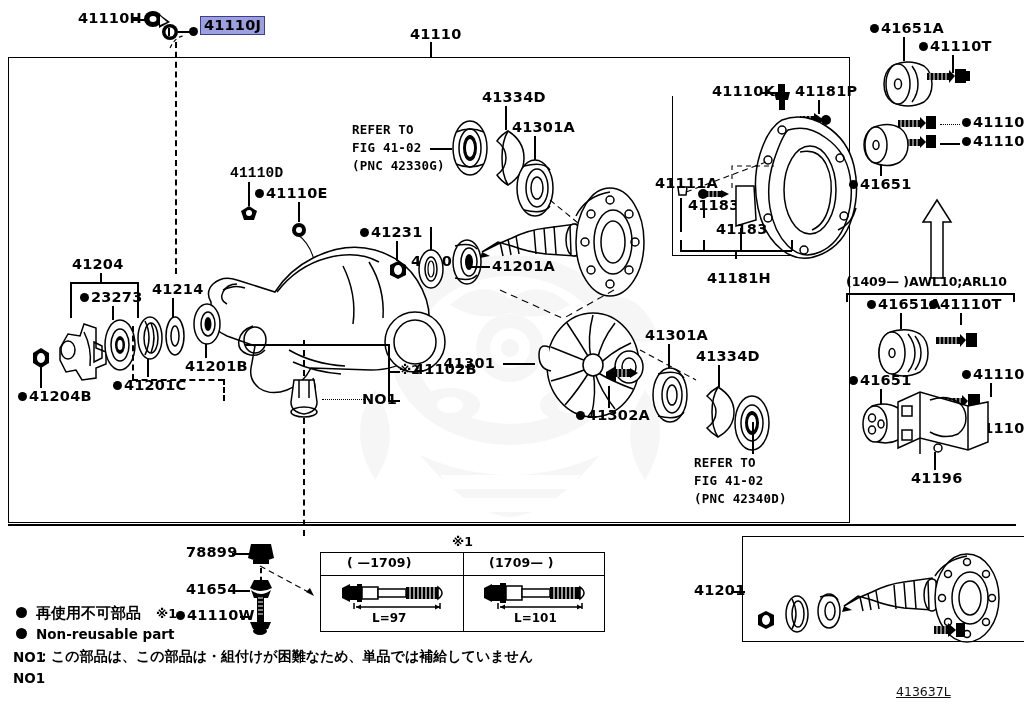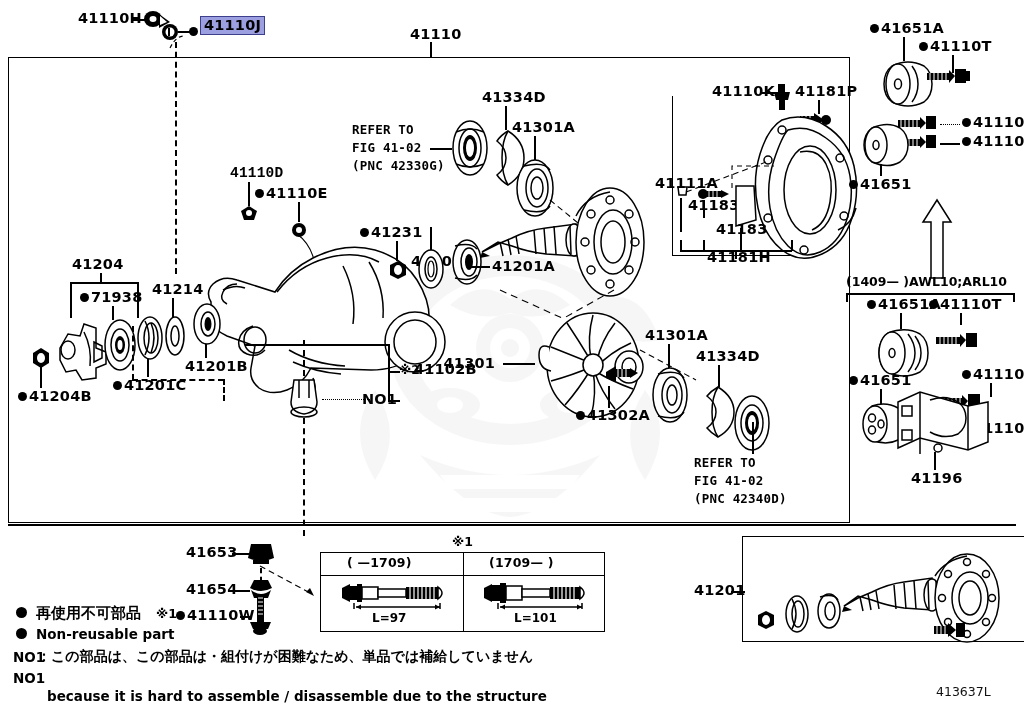--- a/index.html
+++ b/index.html
@@ -267,21 +267,21 @@
     </svg>
   </div>
 
   <div class="lbl" style="left:72px;top:257px;">41204</div>
   <div class="ln lnv" style="left:100px;top:273px;height:10px;"></div>
   <div class="ln lnh" style="left:70px;top:282px;width:68px;"></div>
   <div class="ln lnv" style="left:70px;top:282px;height:36px;"></div>
   <div class="ln lnv" style="left:137px;top:282px;height:36px;"></div>
 
   <div class="dot" style="left:80px;top:293px;"></div>
-  <div class="lbl" style="left:91px;top:290px;">71938</div>
+  <div class="lbl" style="left:91px;top:290px;">23273</div>
   <div class="ln lnv" style="left:112px;top:306px;height:14px;"></div>
 
   <div class="dot" style="left:18px;top:392px;"></div>
   <div class="lbl" style="left:29px;top:389px;">41204B</div>
   <div class="ln lnv" style="left:40px;top:366px;height:22px;"></div>
   <div class="abs" style="left:28px;top:345px;">
     <svg width="26" height="26" viewBox="0 0 26 26">
       <path d="M5 8 l8 -5 8 5 v10 l-8 5 -8 -5z" class="blk"></path>
       <ellipse cx="13" cy="13" rx="4" ry="5" fill="#fff"></ellipse>
     </svg>
@@ -509,21 +509,21 @@
   </div>
   <div class="ln lnv" style="left:740px;top:228px;height:22px;"></div>
   <div class="lbl" style="left:716px;top:222px;">41183</div>
 
   <div class="ln lnh" style="left:680px;top:250px;width:112px;"></div>
   <div class="ln lnv" style="left:680px;top:240px;height:11px;"></div>
   <div class="ln lnv" style="left:703px;top:240px;height:11px;"></div>
   <div class="ln lnv" style="left:740px;top:240px;height:11px;"></div>
   <div class="ln lnv" style="left:791px;top:240px;height:11px;"></div>
   <div class="ln lnv" style="left:735px;top:250px;height:9px;"></div>
-  <div class="lbl" style="left:707px;top:250px;text-align:center;">41181H</div>
+  <div class="lbl" style="left:707px;top:271px;text-align:center;">41181H</div>
 
   <div class="abs" style="left:684px;top:160px;">
     <svg width="86" height="34" viewBox="0 0 86 34">
         <path d="M2 32 L82 2" class="thin" stroke-dasharray="6 4" stroke-width="1.8"></path>
       </svg>
   </div>
   <div class="abs" style="left:730px;top:160px;">
     <svg width="46" height="30" viewBox="0 0 46 30">
         <path d="M2 28 V6 H44" class="thin" stroke-dasharray="5 4" stroke-width="1.6"></path>
       </svg>
@@ -675,21 +675,21 @@
       <path d="M12 20 h10 v10 h-10z" class="st"></path>
       <path d="M12 44 h10 v10 h-10z" class="st"></path>
       <circle cx="48" cy="62" r="4" class="st"></circle>
     </svg>
   </div>
   <div class="ln lnv" style="left:934px;top:452px;height:18px;"></div>
   <div class="lbl" style="left:911px;top:471px;">41196</div>
 
   <div class="footrule"></div>
 
-  <div class="lbl" style="left:186px;top:545px;">41653</div>
+  <div class="lbl" style="left:186px;top:545px;">78899</div>
   <div class="ln lnh" style="left:232px;top:553px;width:18px;"></div>
   <div class="abs" style="left:244px;top:540px;">
     <svg width="34" height="28" viewBox="0 0 34 28">
       <path d="M7 4 h20 l3 14 q-13 6 -26 0z" class="blk"></path>
       <path d="M9 20 h16 v4 h-16z" class="blk"></path>
     </svg>
   </div>
   <div class="dash-v" style="left:260px;top:568px;height:14px;"></div>
 
   <div class="lbl" style="left:186px;top:582px;">41654</div>
@@ -825,17 +825,16 @@
 
   <div class="legend-dot" style="left:16px;top:607px;"></div>
   <div class="note jp" style="left:36px;top:604px;font-size:15px;">再使用不可部品</div>
   <div class="legend-dot" style="left:16px;top:628px;"></div>
   <div class="note en" style="left:36px;top:626px;font-size:13.5px;">Non-reusable part</div>
 
   <div class="note" style="left:13px;top:649px;font-size:13.5px;">NO1</div>
   <div class="note jp" style="left:37px;top:648px;font-size:14px;">：この部品は、この部品は・組付けが困難なため、単品では補給していません</div>
 
   <div class="note" style="left:13px;top:670px;font-size:13.5px;">NO1</div>
-  <div class="note en" style="left:47px;top:688px;font-size:13.5px;">because it is hard to assemble / disassemble due to the structure</div>
-
-  <div class="drawno" style="left:936px;top:684px;">413637L</div>
+
+  <div class="drawno" style="left:896px;top:684px;text-decoration:underline;">413637L</div>
 
 </div>
 
 </body></html>

